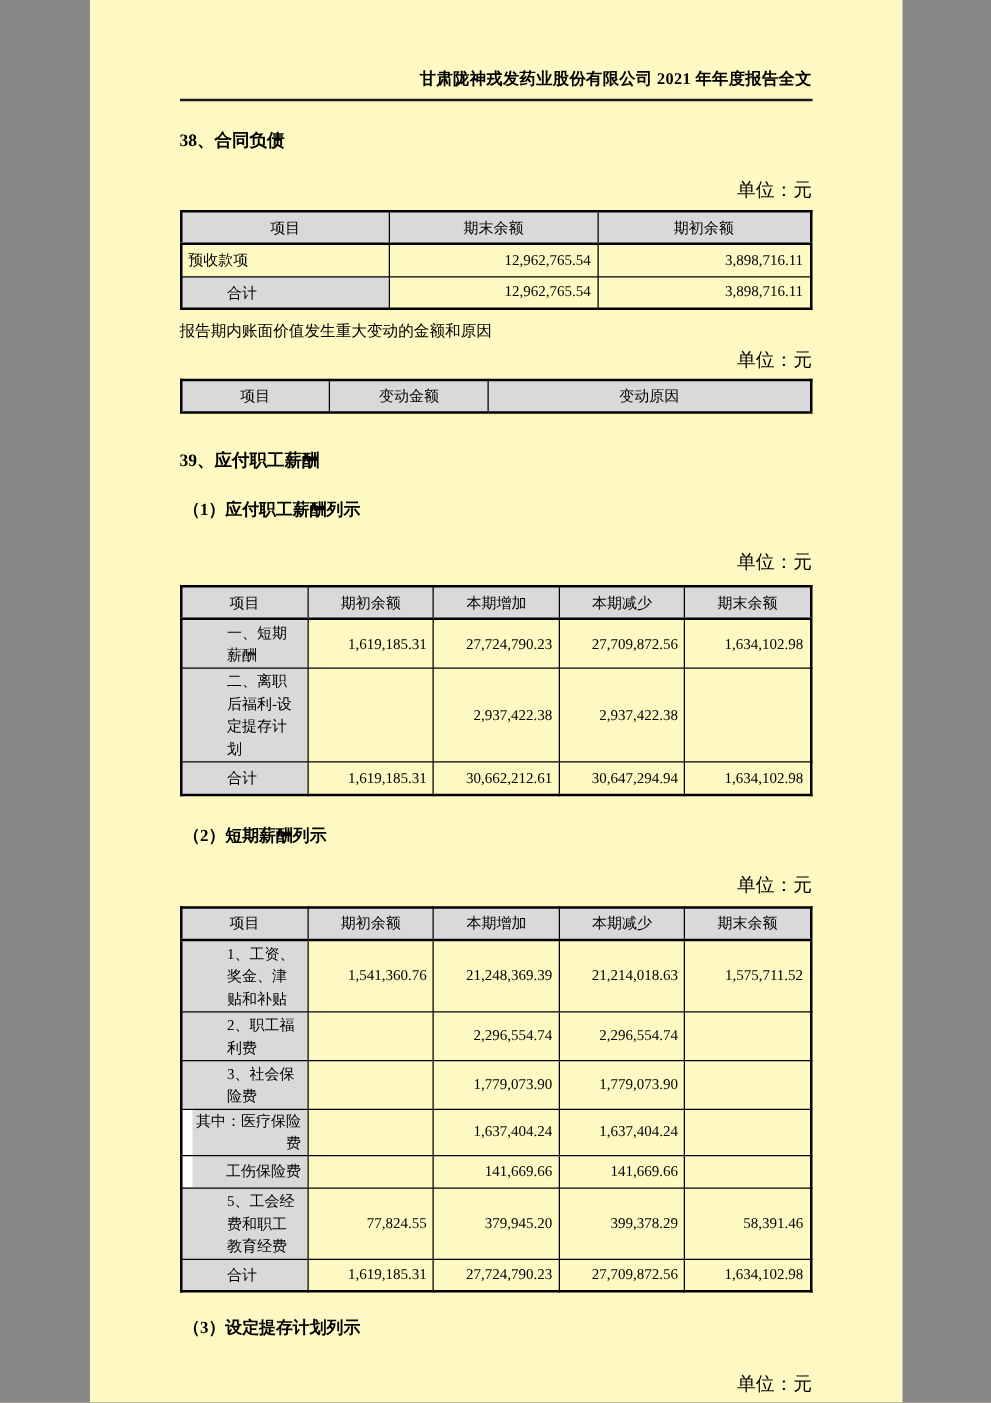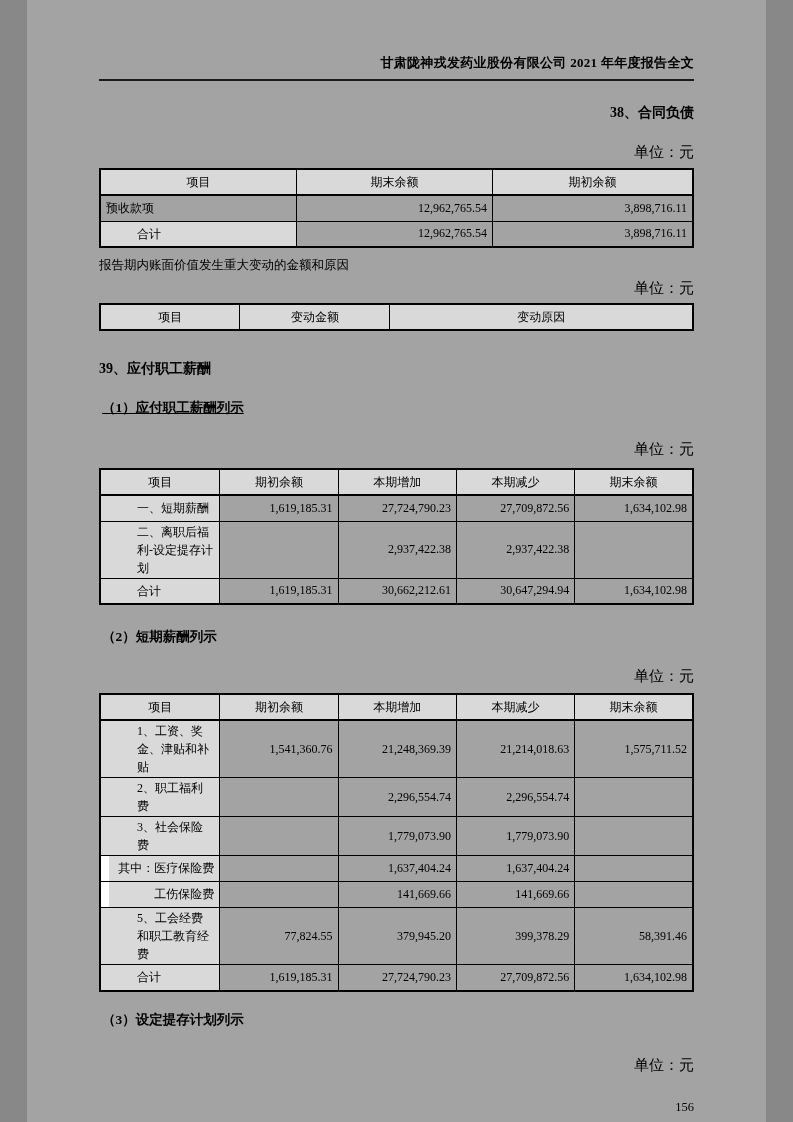--- a/index.html
+++ b/index.html
@@ -1,18 +1,18 @@
 <!DOCTYPE html>
 <html><head>
 <meta charset="utf-8">
 <style>
   * { margin:0; padding:0; box-sizing:border-box; }
   html,body { background:#888; }
   .doc {
-    width:739px; height:1122px; background:#a3a3a3; margin:0 auto;
+    width:650px; height:1122px; background:#fef9c3; margin:0 auto;
     font-family:"Liberation Serif","DejaVu Serif",serif; color:#000;
     overflow:hidden;
   }
   .content { padding:54px 72px 0 72px; }
 
   .doc-header { text-align:right; font-size:13px; font-weight:bold; letter-spacing:.3px; }
   .header-rule { border-bottom:2px solid #1a1a1a; margin-top:7px; }
 
   .sec-title { font-size:14px; font-weight:bold; }
   .sub-title { font-size:13.5px; font-weight:bold; padding-left:3px; }
@@ -23,26 +23,26 @@
           font-size:12px; border:2px solid #000; }
   th, td { border:1px solid #000; padding:1px 5px; height:26px; vertical-align:middle; }
   thead th { background:#d9d9d9; font-weight:normal; text-align:center; border-bottom-width:2px; }
   td.label { text-align:left; line-height:1.5; }
   td.shaded { background:#d9d9d9;padding-left:36px; }
   td.num { text-align:right; }
   td.indent-label { background:linear-gradient(90deg,#ffffff 8px,#d9d9d9 8px);
                     text-align:right;margin-left:28px; }
   tr.h2row td { height:53px; }
 
-  .mt-sec38   { margin-top:23px;text-align:right; }
+  .mt-sec38   { margin-top:23px; }
   .mt-unit1   { margin-top:21px; margin-bottom:6px; }
   .mt-note    { margin-top:9px; }
   .mt-unit2   { margin-top:5px; margin-bottom:5px; }
   .mt-sec39   { margin-top:29px; }
-  .mt-sub1    { margin-top:21px;text-decoration:underline; }
+  .mt-sub1    { margin-top:21px; }
   .mt-unit3   { margin-top:23px; margin-bottom:9px; }
   .mt-sub2    { margin-top:23px; }
   .mt-unit4   { margin-top:21px; margin-bottom:7px; }
   .mt-sub3    { margin-top:19px; }
   .mt-unit5   { margin-top:27px; }
   .page-num   { margin-top:25px; text-align:right; font-size:12.5px; }
 
   col.c-label { width:20.2%; }
   col.c-eq    { width:19.95%; }
   col.t1-a { width:33.1%; } col.t1-b { width:33.1%; } col.t1-c { width:33.8%; }

